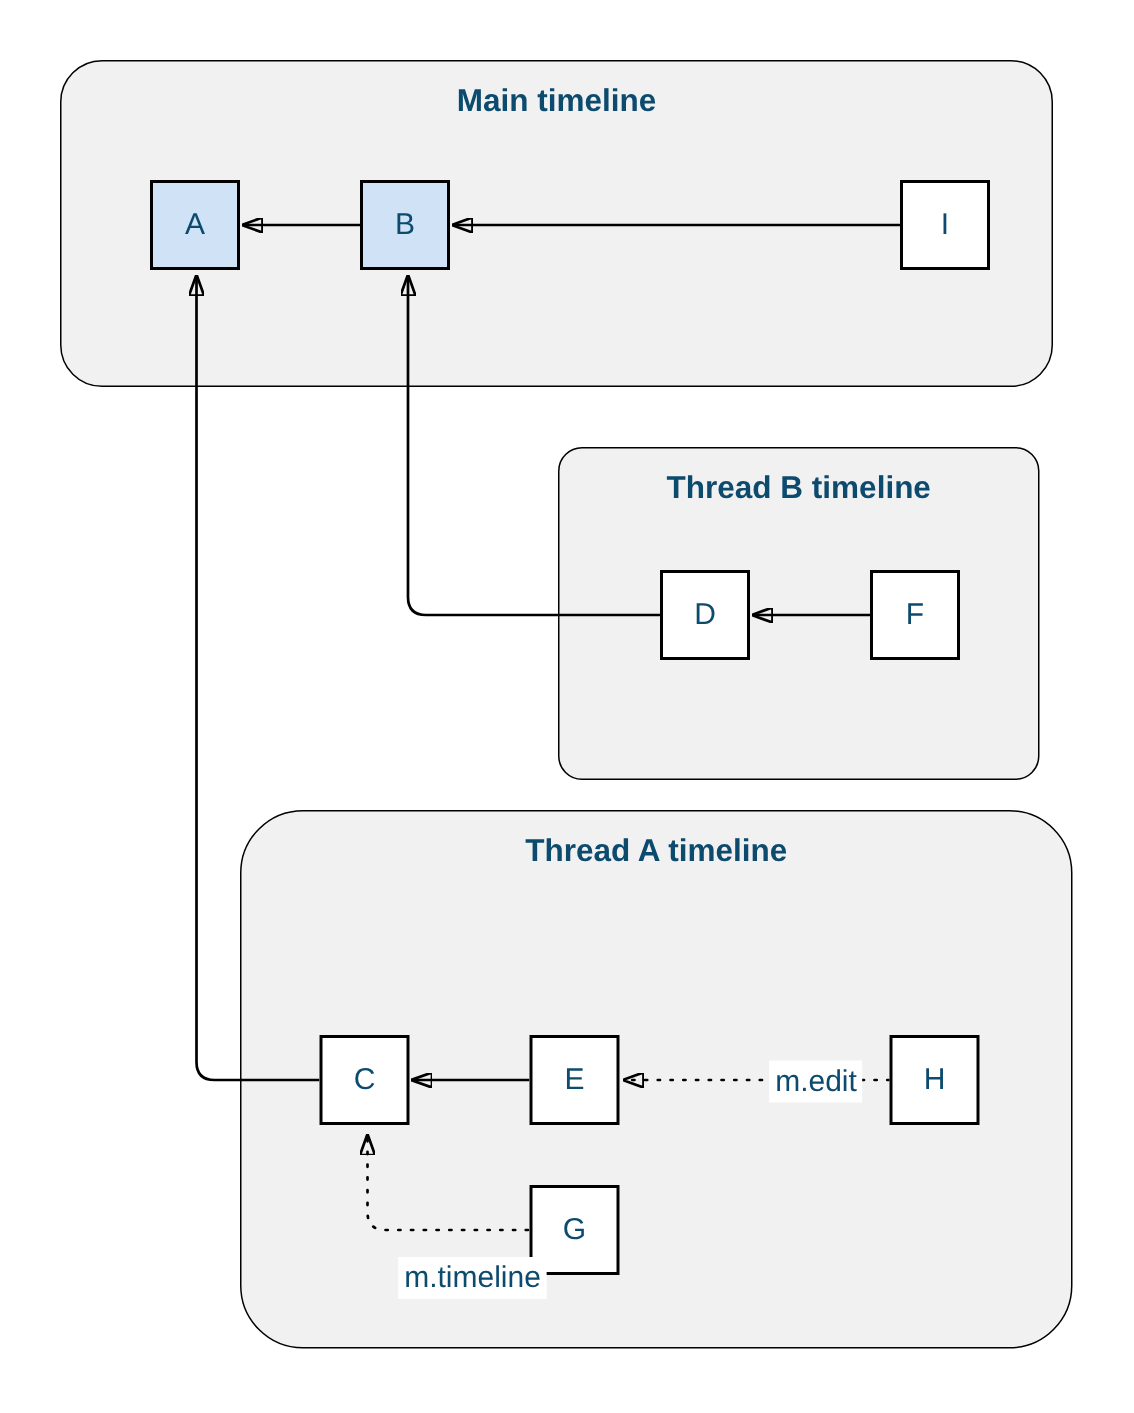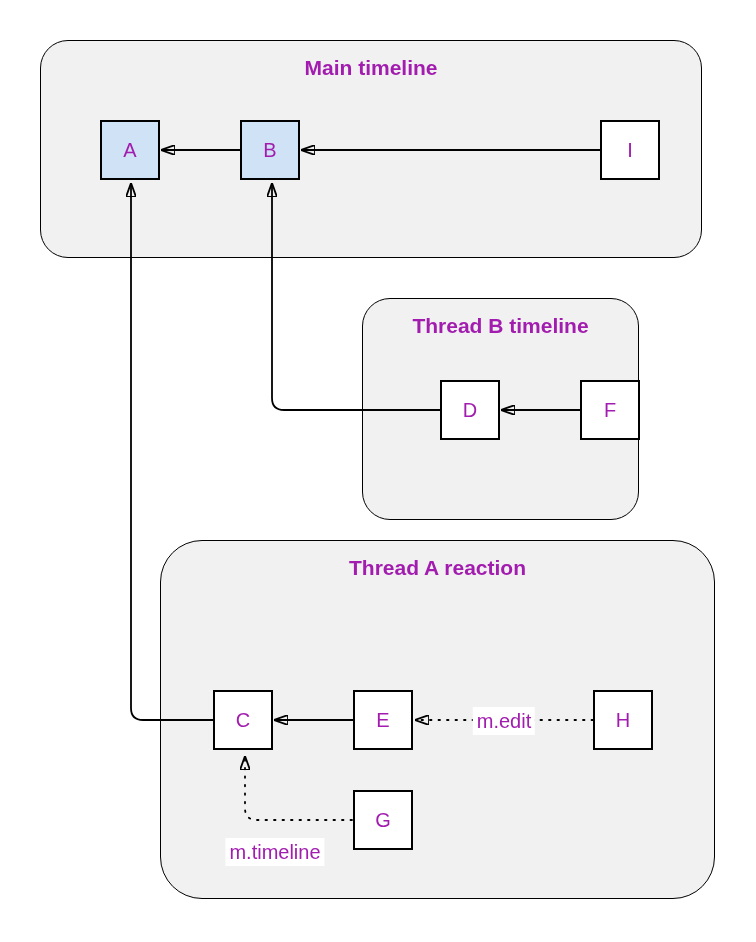--- a/index.html
+++ b/index.html
@@ -1,26 +1,26 @@
 <!DOCTYPE html>
 <html><head>
 <meta charset="utf-8">
 <style>
   html,body { margin:0; padding:0; background:#ffffff; }
   .canvas {
     position:relative; width:756px; height:942px; background:#ffffff;
-    font-family:"Liberation Sans", sans-serif; color:#a21caf;
+    font-family:"Liberation Sans", sans-serif; color:#0c4a6e;
     overflow:hidden;
   }
   .container {
     position:absolute; background:#f1f1f1; border:1.5px solid #000000;
     box-sizing:border-box;
   }
   #c-main    { left:40px;  top:40px;  width:662px; height:218px; border-radius:28px; }
-  #c-threadb { left:362px; top:298px; width:277px; height:222px; border-radius:28px; }
+  #c-threadb { left:372px; top:298px; width:321px; height:222px; border-radius:16px; }
   #c-threada { left:160px; top:540px; width:555px; height:359px; border-radius:42px; }
   .container-title {
     text-align:center; font-weight:bold; font-size:21px; padding-top:15px;
   }
   svg.edges { position:absolute; left:0; top:0; width:756px; height:942px; }
   svg.edges path { stroke:#000000; stroke-width:1.8; fill:none; }
   svg.edges path.dotted { stroke-dasharray:1.5 7; stroke-linecap:round; }
   .node {
     position:absolute; width:60px; height:60px; box-sizing:border-box;
     border:2px solid #000000; background:#ffffff;
@@ -32,38 +32,38 @@
   #n-b { left:240px; top:120px; }
   #n-i { left:600px; top:120px; }
   #n-d { left:440px; top:380px; }
   #n-f { left:580px; top:380px; }
   #n-c { left:213px; top:690px; }
   #n-e { left:353px; top:690px; }
   #n-h { left:593px; top:690px; }
   #n-g { left:353px; top:790px; }
   .edge-label {
     position:absolute; background:#ffffff; font-size:20px; line-height:1.3;
-    padding:1px 4px; transform:translate(-50%,-50%); white-space:nowrap;
+    padding:1px 4px; transform:translate(-50%,-50%); white-space:nowrap;margin-left:40px;
   }
   #lbl-medit     { left:504px; top:721px; }
   #lbl-mreaction { left:275px; top:852px; }
 </style>
 </head>
 <body>
 
 <div class="canvas">
 
   <div class="container" id="c-main">
     <div class="container-title">Main timeline</div>
   </div>
   <div class="container" id="c-threadb">
     <div class="container-title">Thread B timeline</div>
   </div>
   <div class="container" id="c-threada">
-    <div class="container-title">Thread A reaction</div>
+    <div class="container-title">Thread A timeline</div>
   </div>
 
   <svg class="edges" viewBox="0 0 756 942">
     <defs>
       <marker id="arw" viewBox="0 0 14 10" refX="13" refY="5" markerWidth="14" markerHeight="10" orient="auto" markerUnits="userSpaceOnUse">
         <path d="M0,0 L14,5 L0,10 Z" fill="#000000" stroke="none"></path>
       </marker>
     </defs>
     <path d="M240,150 L162,150" marker-end="url(#arw)"></path>
     <path d="M600,150 L302,150" marker-end="url(#arw)"></path>

